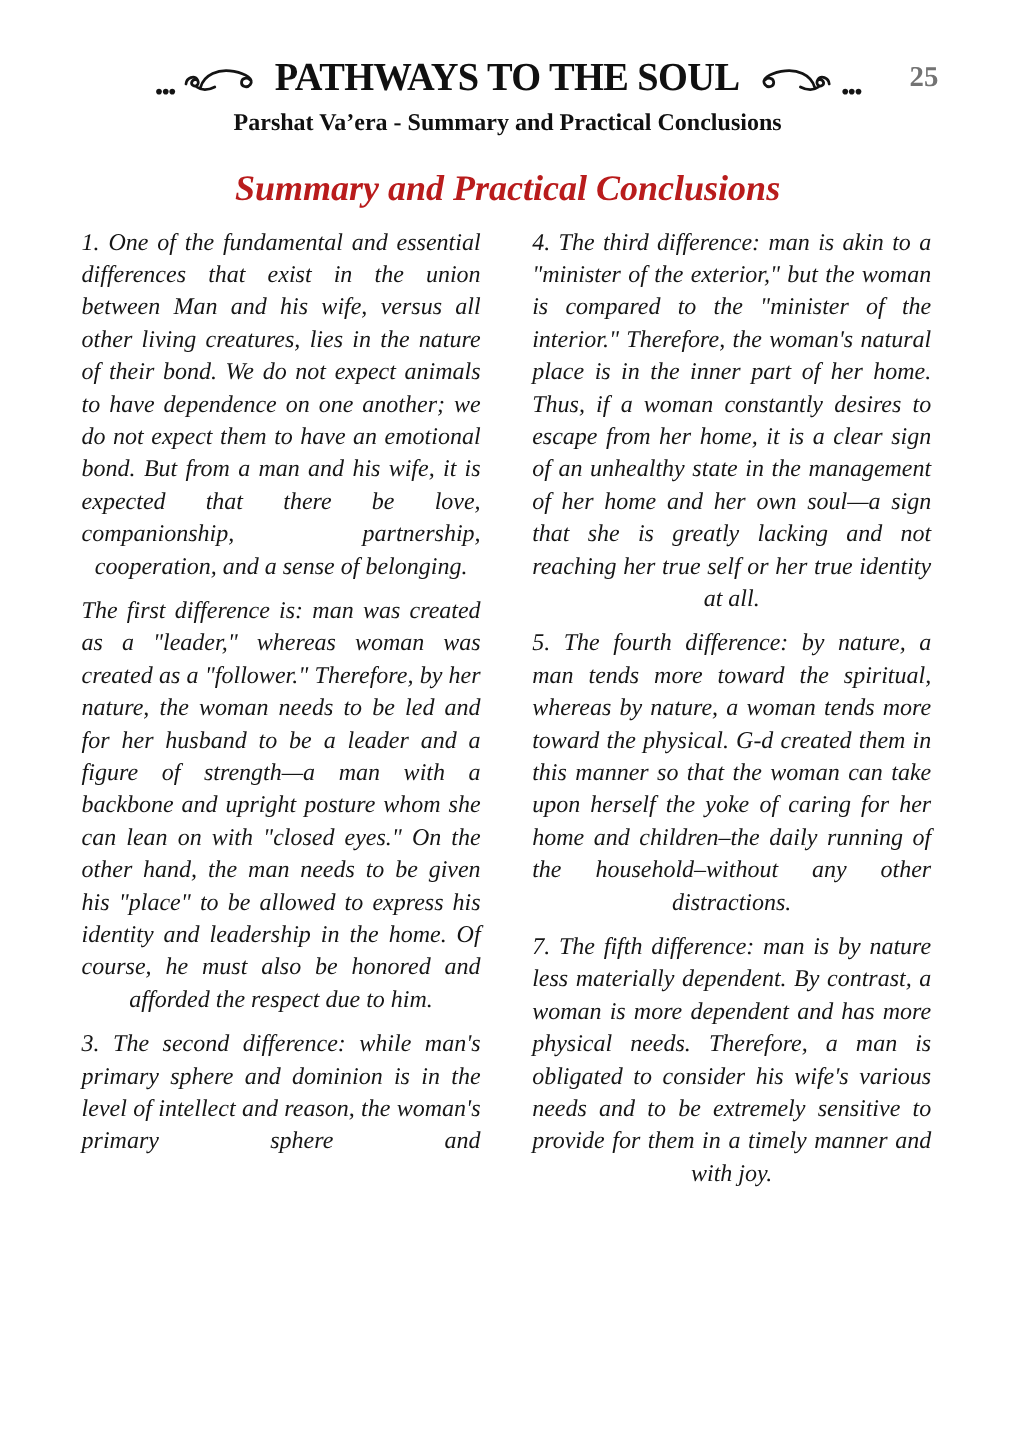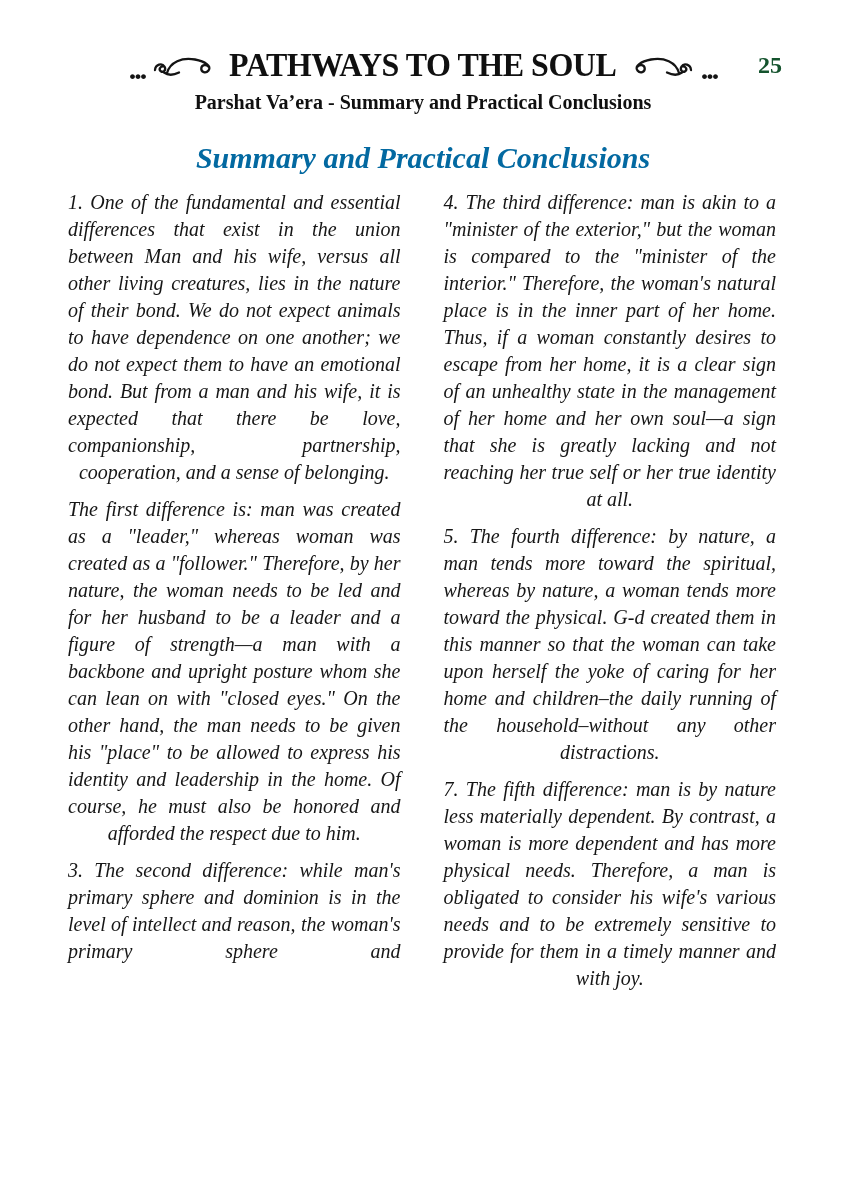--- a/index.html
+++ b/index.html
@@ -52,35 +52,35 @@
     white-space: nowrap;
     transform: scaleX(0.97);
     color: #101010;
   }
   .page-number {
     position: absolute;
     top: 52px;
     right: 64px;
     font-size: 24px;
     font-weight: bold;
-    color: #14532d;
+    color: #737373;
   }
   .subtitle {
     margin-top: 5px;
     font-size: 20px;
     font-weight: bold;
     color: #101010;
   }
   .section-title {
     margin: 27px 0 0 0;
     text-align: center;
     font-size: 30px;
     font-weight: bold;
     font-style: italic;
-    color: #0369a1;
+    color: #b91c1c;
   }
   .columns {
     display: flex;
     gap: 43px;
     padding: 0 70px 0 68px;
     margin-top: 14px;
     font-style: italic;
   }
   .col {
     flex: 1 1 0;

